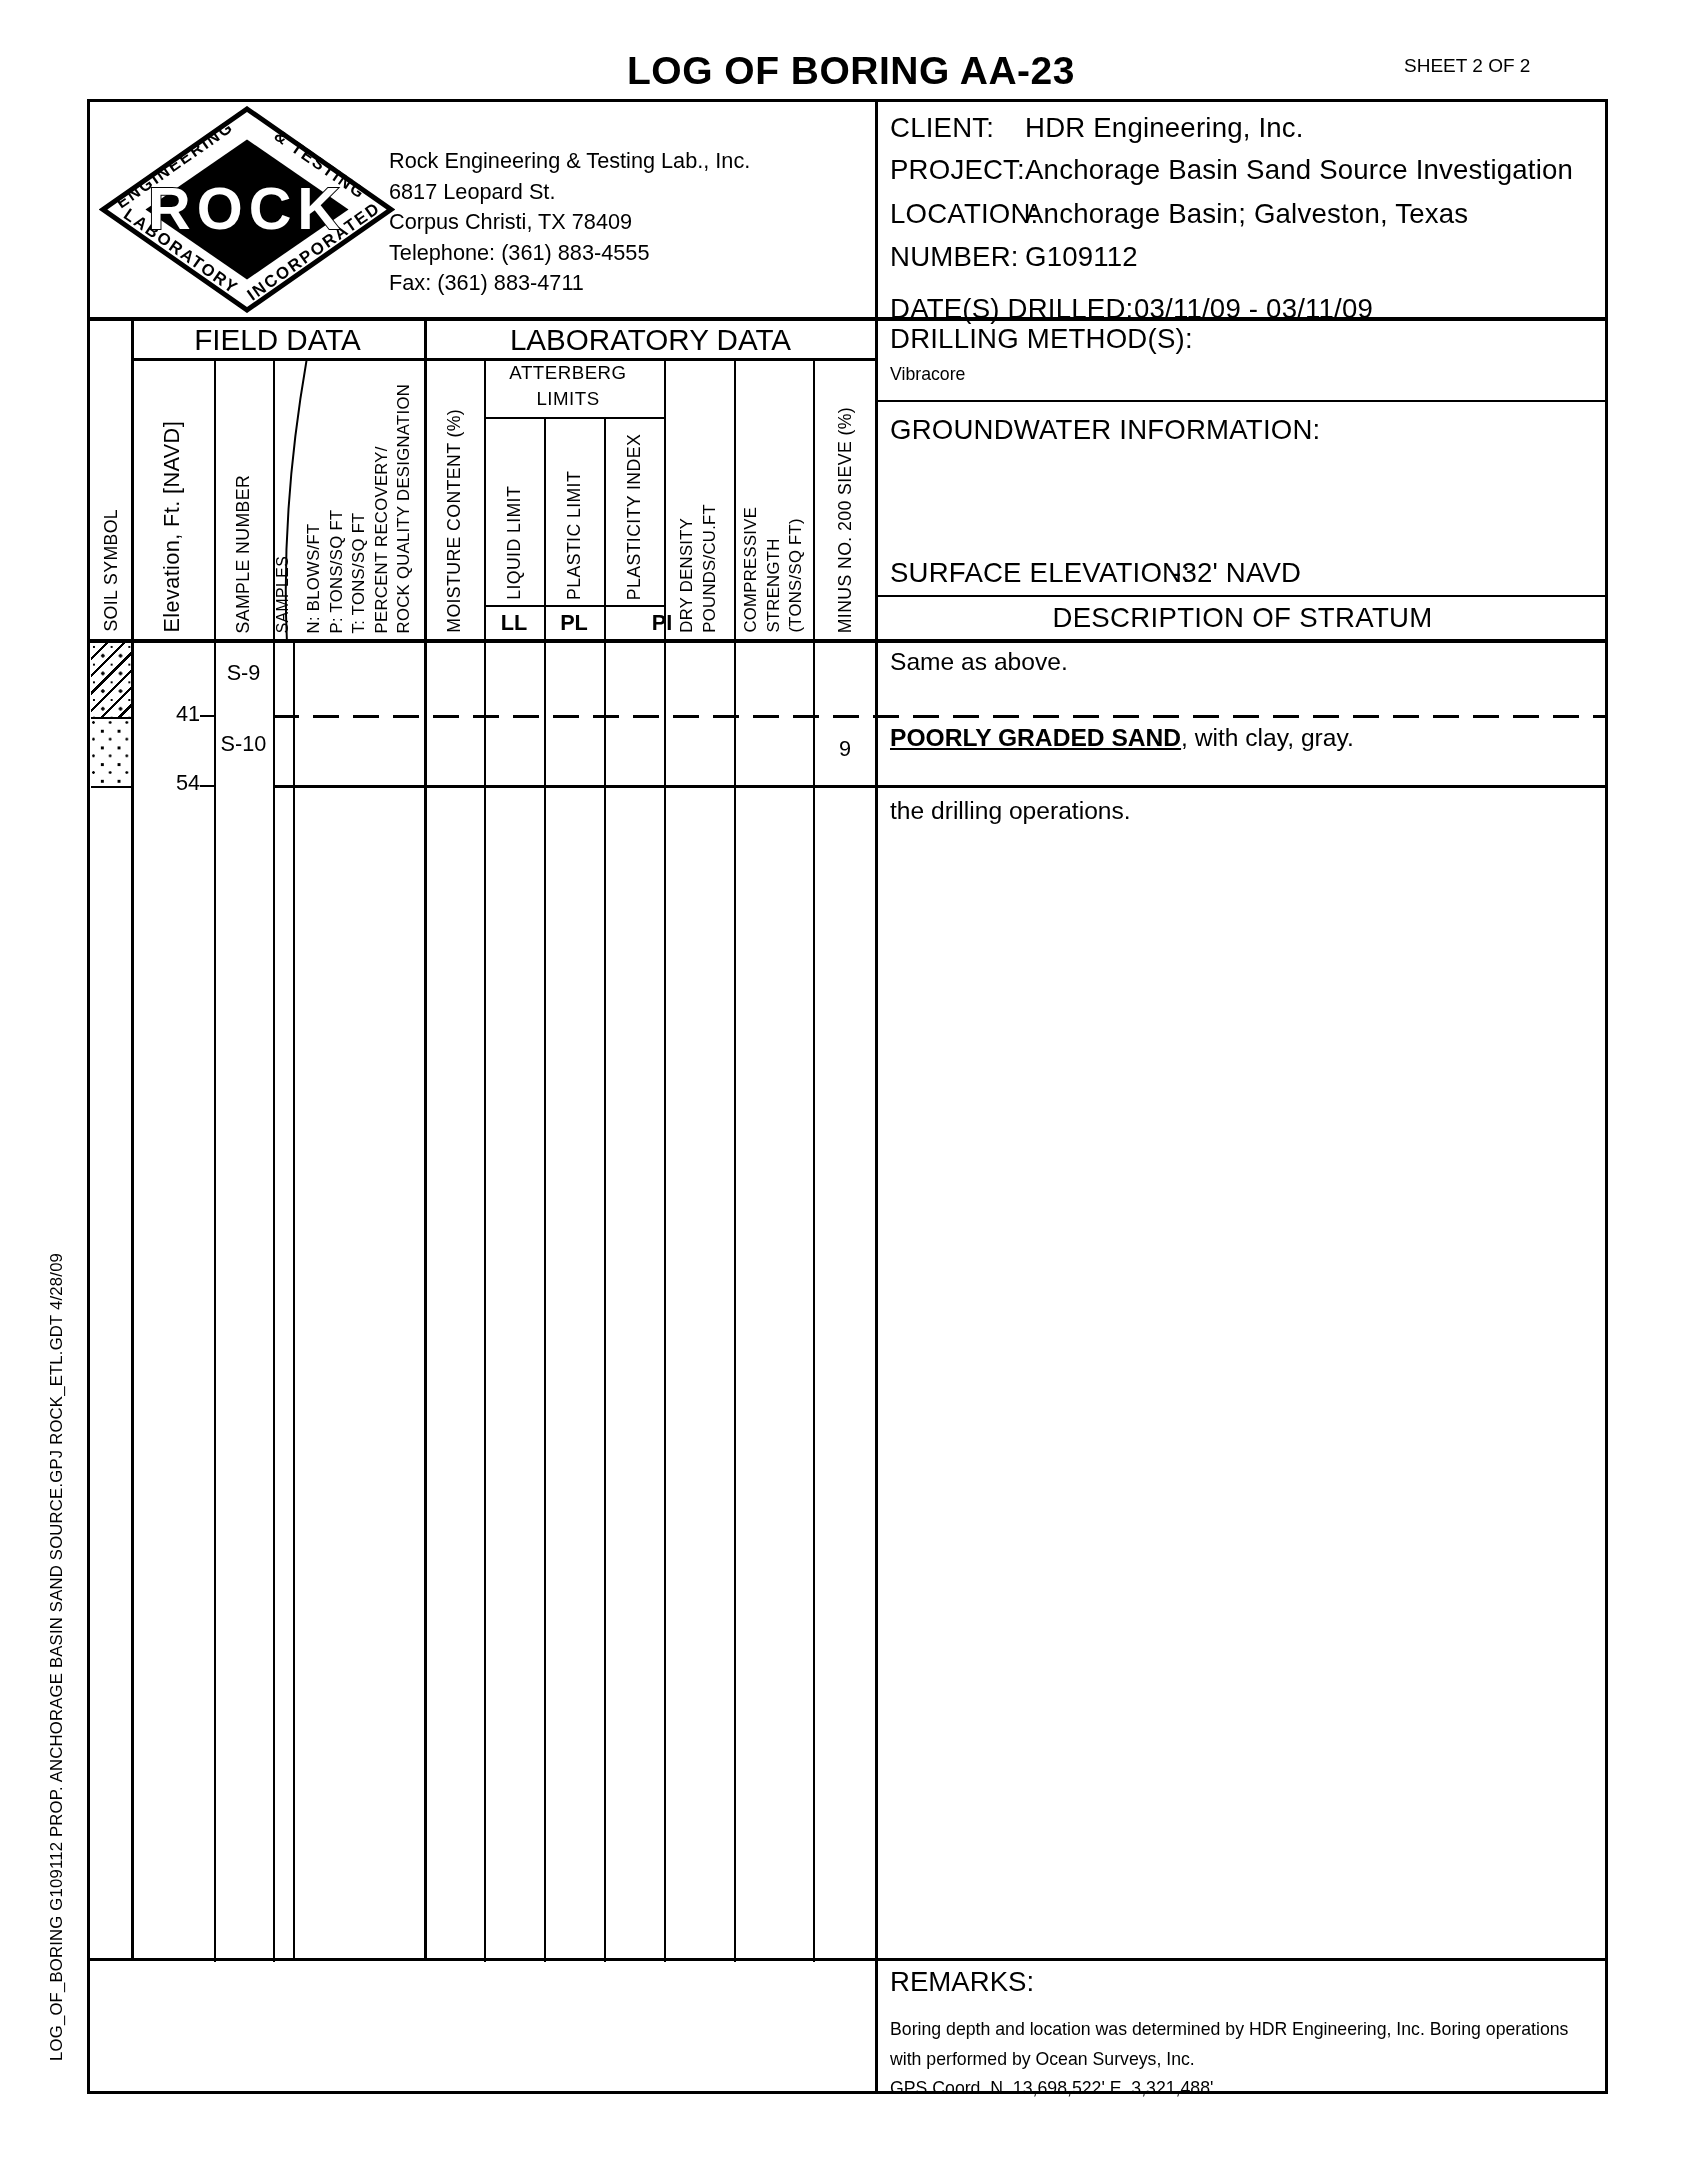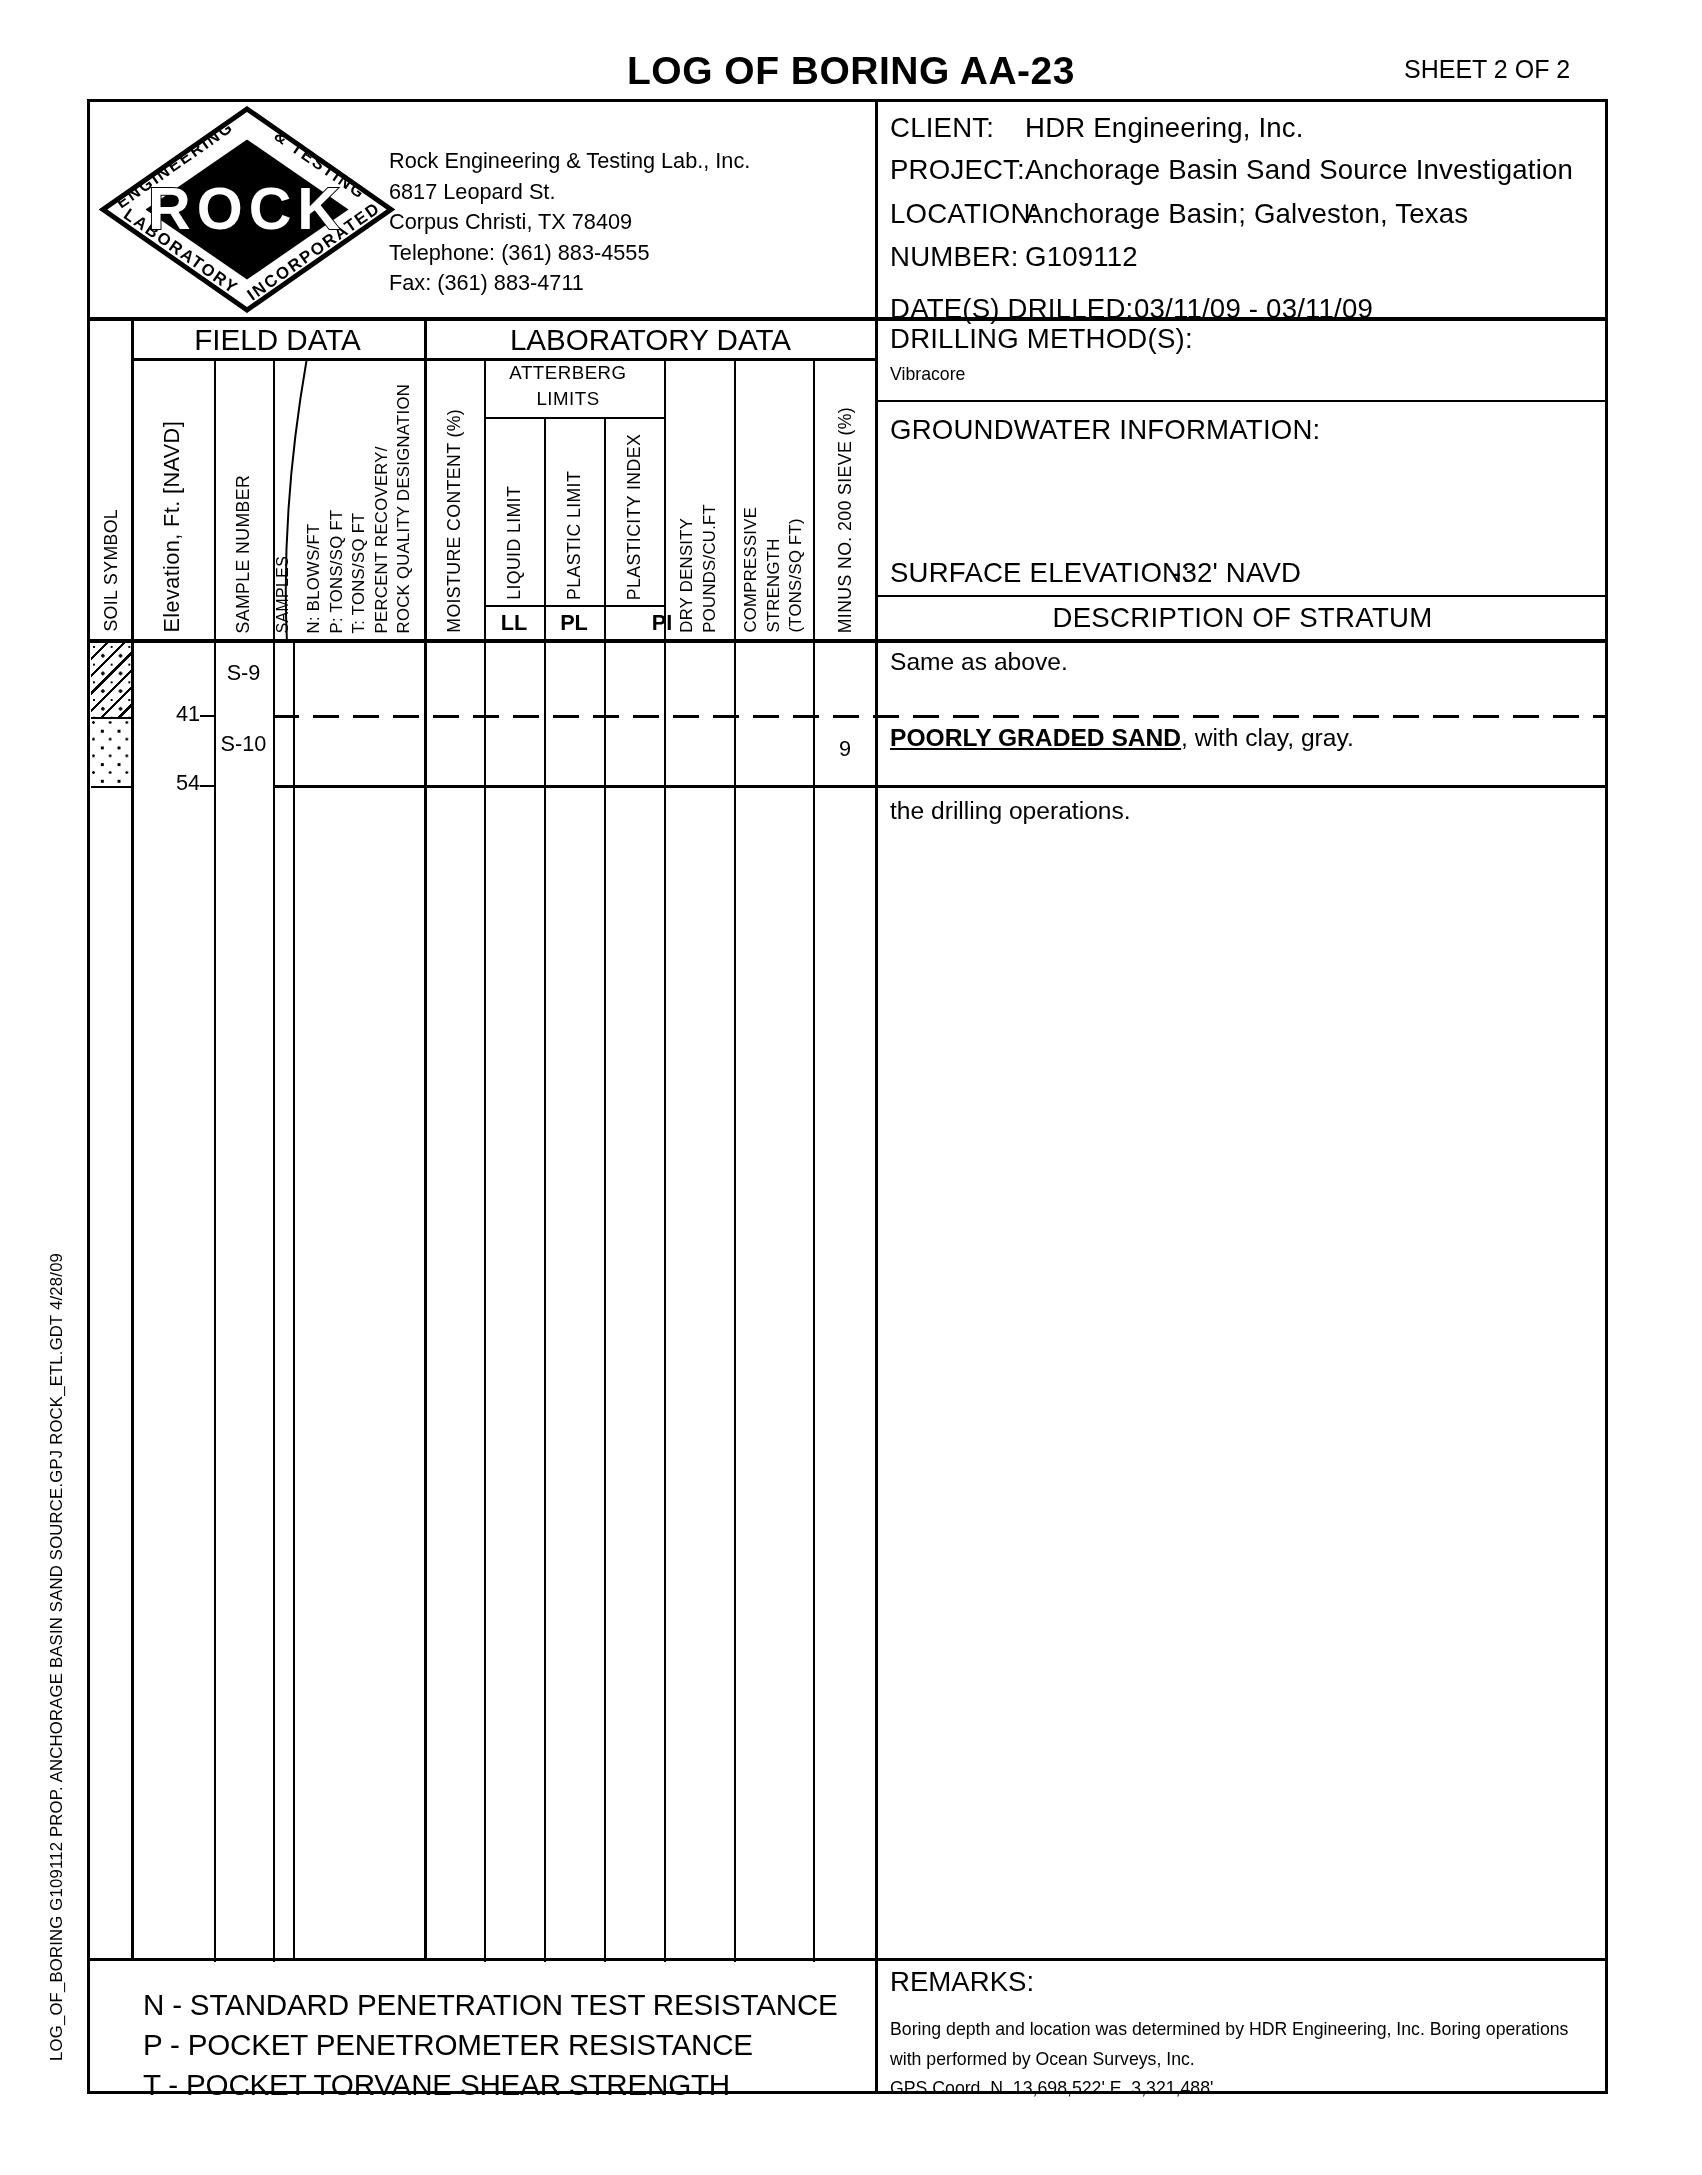--- a/index.html
+++ b/index.html
@@ -60,21 +60,21 @@
 </style>
 </head>
 <body>
 
 <div id="page">
 
   <div class="abs" style="left:0;top:49px;width:1702px;text-align:center;">
     <span style="font-size:39px;font-weight:bold;letter-spacing:0.5px;">LOG OF BORING AA-23</span>
   </div>
   <div class="abs" style="left:1404px;top:55px;">
-    <span style="font-size:25px;">SHEET 2 OF 2</span>
+    <span style="font-size:19px;">SHEET 2 OF 2</span>
   </div>
 
   <div class="abs" style="left:47px;top:1253px;height:843px;width:25.6px;">
     <span class="vtext" style="font-size:16.7px;letter-spacing:0.2px;">LOG_OF_BORING  G109112 PROP. ANCHORAGE BASIN SAND SOURCE.GPJ  ROCK_ETL.GDT  4/28/09</span>
   </div>
 
   <div class="abs" style="left:87px;top:99px;width:1521px;height:1995px;border:3.9px solid #000;box-sizing:border-box;"></div>
 
   <div class="abs" style="left:99px;top:106px;width:296px;height:207px;">
     <svg width="296" height="207" viewBox="0 0 300 210">
@@ -249,25 +249,20 @@
   <div class="abs desc-text" style="left:890px;top:648px;">
     <span>Same as above.</span>
   </div>
   <div class="abs desc-text" style="left:890px;top:724px;">
     <span style="font-weight:bold;text-decoration:underline;">POORLY GRADED SAND</span><span>, with clay, gray.</span>
   </div>
   <div class="abs desc-text" style="left:890px;top:794px;line-height:33px;">
     <div>the drilling operations.</div>
   </div>
 
-  <div class="abs" style="left:143px;top:1985px;font-size:29.6px;line-height:40px;letter-spacing:-0.2px;">
-    <div>N - STANDARD PENETRATION TEST RESISTANCE</div>
-    <div>P - POCKET PENETROMETER RESISTANCE</div>
-    <div>T - POCKET TORVANE SHEAR STRENGTH</div>
-  </div>
 
   <div class="abs" style="left:890px;top:1966px;width:709px;">
     <div style="font-size:27.6px;margin-bottom:17px;">REMARKS:</div>
     <div style="font-size:17.7px;line-height:29.6px;white-space:nowrap;">Boring depth and location was determined by HDR Engineering, Inc.  Boring operations</div>
     <div style="font-size:17.7px;line-height:29.6px;">with performed by Ocean Surveys, Inc.</div>
     <div style="font-size:17.7px;line-height:29.6px;">GPS Coord. N. 13,698,522'  E. 3,321,488'</div>
   </div>
 
 </div>
 

